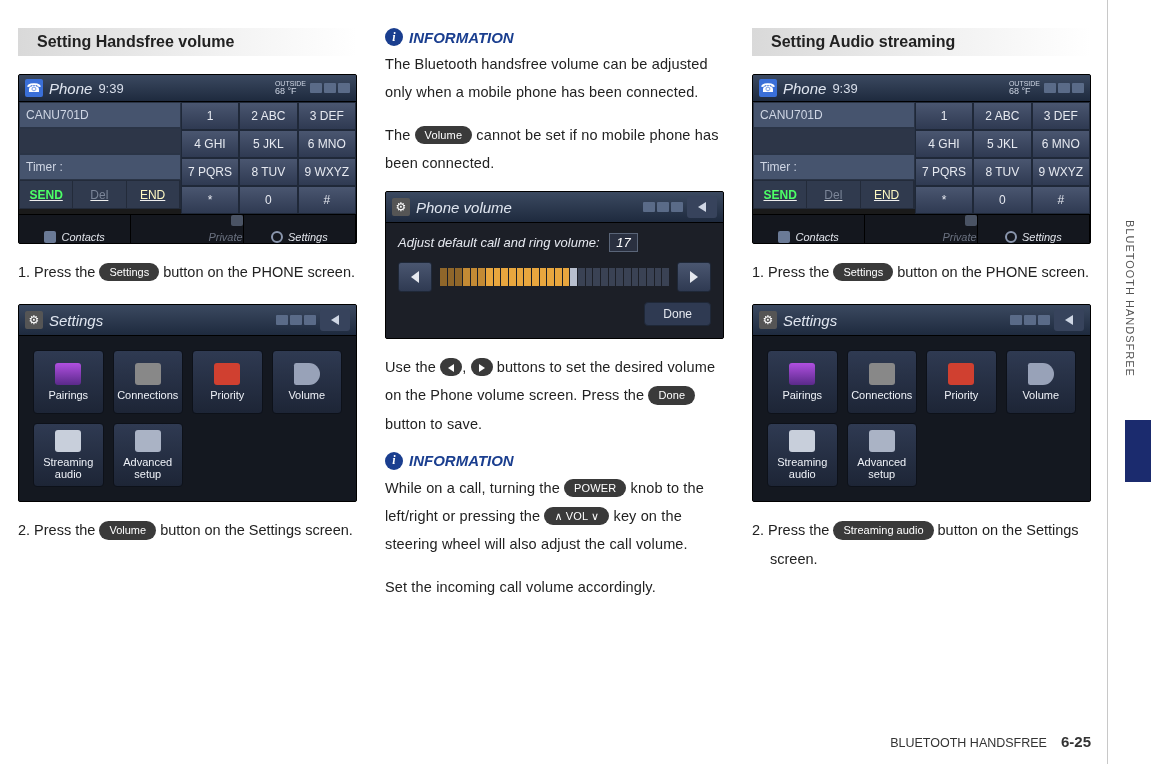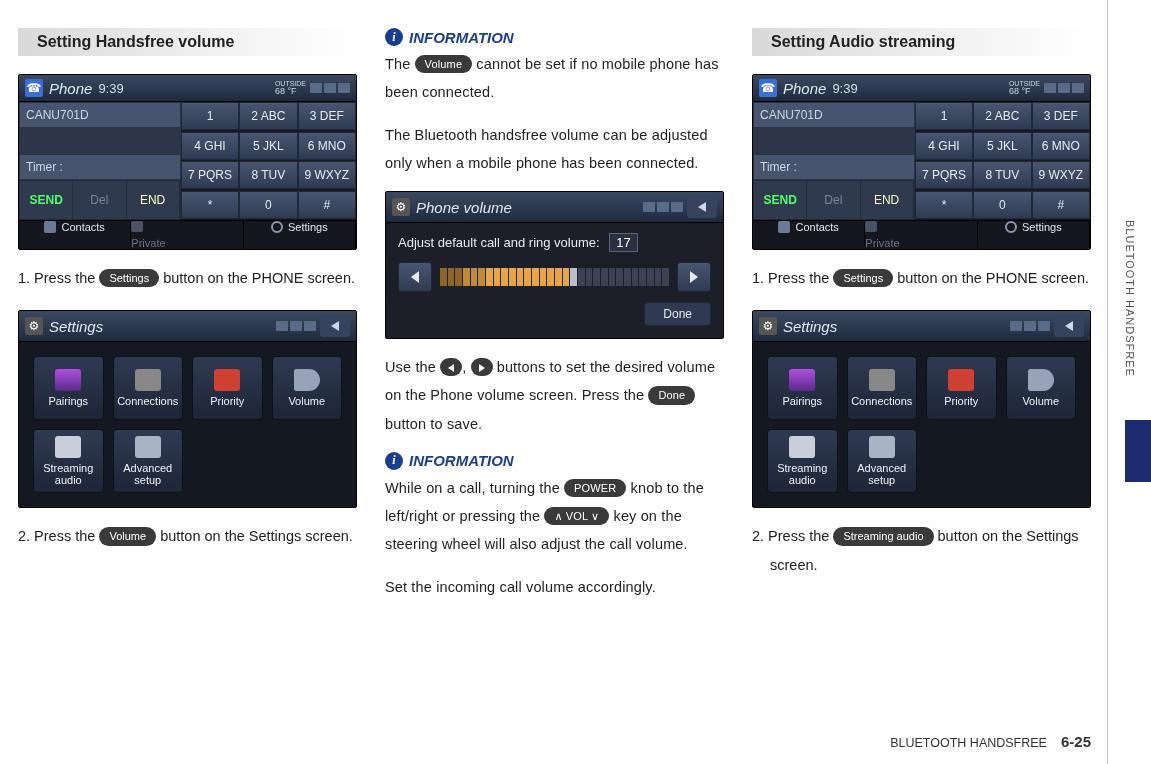--- a/index.html
+++ b/index.html
@@ -113,37 +113,37 @@
   .d-topbar .temp { line-height:1;}
   .d-icons { display:flex; gap:2px; }
   .d-icons span { display:inline-block; width:12px; height:10px; background:#5a6b88; border-radius:1px;}
   .d-back { width:30px; height:22px; background:#37435c; border-radius:3px; display:flex;align-items:center;justify-content:center;}
   .d-back::before { content:""; width:0;height:0;border-right:8px solid #cfd6e4;border-top:5px solid transparent;border-bottom:5px solid transparent;}
 
   .d-phone-body { display:flex; }
   .d-phone-left { flex:1; }
   .d-phone-left .row { background:#46546e; border:1px solid #2a3446; height:26px; display:flex;align-items:center; padding:0 6px; color:#cfd6e4; font-size:12px;}
   .d-phone-left .row.dark { background:#2d3648; }
-  .d-phone-left .btnrow { background:#303a4e; border:1px solid #232b3a; display:flex; height:40px;}
+  .d-phone-left .btnrow { background:#303a4e; border:1px solid #232b3a; display:flex; height:29px;text-decoration:underline;}
   .d-phone-left .btnrow div { flex:1; display:flex;align-items:center;justify-content:center; font-size:12px; border-right:1px solid #232b3a;}
   .send { color:#4cff66; font-weight:700; }
   .del-off { color:#7b8598; }
   .end-w { color:#fef9c3; }
 
   .keypad { width:52%; display:grid; grid-template-columns:repeat(3,1fr); }
   .key {
     background: linear-gradient(#4a5670,#2f3a52);
     border:1px solid #1f2838;
     height:28px;
     display:flex; align-items:center; justify-content:center;
     color:#e6e9f0; font-size:12px; gap:3px;
   }
 
   .d-bottombar { display:flex; background:#14171e; border-top:1px solid #000;}
-  .d-bottombar .bbtn { flex:1; display:flex; align-items:flex-start; justify-content:center; gap:5px; height:28px; color:#e0e3ea; font-size:11px; border-right:1px solid #000;}
+  .d-bottombar .bbtn { flex:1; display:flex; align-items:flex-end; justify-content:center; gap:5px; height:28px; color:#e0e3ea; font-size:11px; border-right:1px solid #000;font-style:italic;}
   .d-bottombar .bbtn .ic { width:12px;height:12px;background:#6a7a96;border-radius:2px;}
   .d-bottombar .bbtn .gear { width:12px;height:12px;border:2px solid #8a96ad;border-radius:50%; position:relative;}
   .d-bottombar .bbtn.disabled { color:#6b7280;flex-direction:column;}
   .d-bottombar .bbtn.disabled .ic { background:#4a5364;}
 
   
   .d-settings-body { display:grid; grid-template-columns:repeat(4,1fr); gap:9px; padding:14px; background:#141820;}
   .tile {
     background: linear-gradient(#2f3a52,#1d2536);
     border:1px solid #0d1119; border-radius:4px;
@@ -154,21 +154,21 @@
   .tile .ticon { width:26px; height:22px; background:#6a7a96; border-radius:3px; }
   .tile .ticon.phone { background:linear-gradient(#b04fe0,#5a2a8a); }
   .tile .ticon.link  { background:#888; position:relative;}
   .tile .ticon.flag  { background:#d04030; }
   .tile .ticon.vol   { background:#98a2b8; border-radius:3px 14px 14px 3px;}
   .tile .ticon.note  { background:#c8cfdb; }
   .tile .ticon.wrench{ background:#aab3c5; }
 
   
   .d-vol-body { padding:10px 12px 12px; background:#1c1f27;}
-  .vol-label { color:#e6e9f0; font-size:13px; margin-bottom:10px;}
+  .vol-label { color:#e6e9f0; font-size:13px; margin-bottom:10px;font-style:italic;}
   .vol-label .valbox { display:inline-block; border:1px solid #5a6578; padding:1px 6px; margin-left:6px; color:#fff; background:#2a3040;}
   .vol-row { display:flex; align-items:center; gap:8px;}
   .vol-btn { width:34px; height:30px; background:linear-gradient(#4a5670,#2f3a52); border:1px solid #1f2838; border-radius:3px; display:flex;align-items:center;justify-content:center;}
   .vol-btn .tri-l { width:0;height:0;border-right:8px solid #e6e9f0;border-top:6px solid transparent;border-bottom:6px solid transparent;}
   .vol-btn .tri-r { width:0;height:0;border-left:8px solid #e6e9f0;border-top:6px solid transparent;border-bottom:6px solid transparent;}
   .vol-bar { flex:1; height:18px; display:flex; gap:1px;}
   .seg { flex:1; background:#3a4254;}
   .seg.on1 { background:#8f662a;}
   .seg.on2 { background:#c38a34;}
   .seg.on3 { background:#e8a63e;}
@@ -352,24 +352,24 @@
     <p class="step">
       <span>2. Press the </span><span class="pill">Volume</span><span> button on the Settings screen.</span>
     </p>
   </div>
 
   <div class="col">
     <div class="info-row">
       <span class="info-icon">i</span>
       <span class="info-label">INFORMATION</span>
     </div>
+    <p class="body-text">The Bluetooth handsfree volume can be adjusted only when a mobile phone has been connected.</p>
     <p class="body-text">
       <span>The </span><span class="pill">Volume</span><span> cannot be set if no mobile phone has been connected.</span>
     </p>
-    <p class="body-text">The Bluetooth handsfree volume can be adjusted only when a mobile phone has been connected.</p>
 
     <div class="device">
       <div class="d-topbar">
         <div class="left">
           <span class="ph-ico" style="background:#555;">⚙</span>
           <span class="title">Phone volume</span>
         </div>
         <div class="right">
           <div class="d-icons">
               <span></span>

